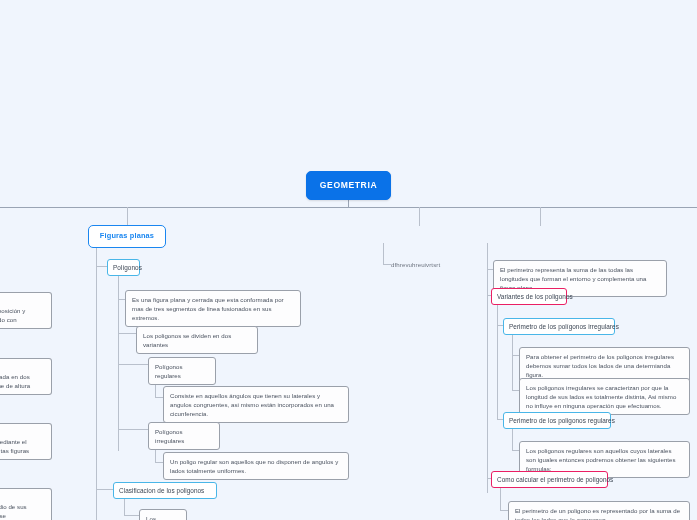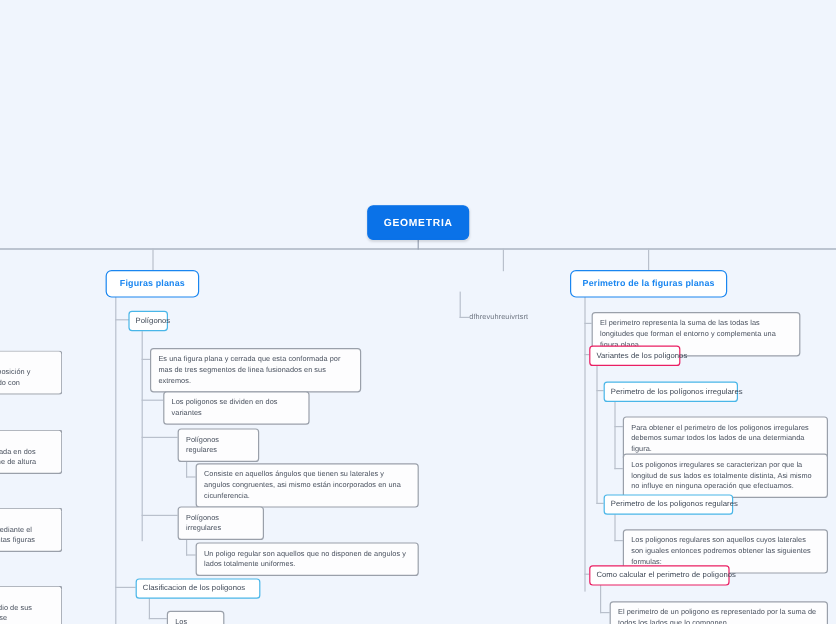--- a/index.html
+++ b/index.html
@@ -200,23 +200,20 @@
 
   <div class="node para" style="left:139px;top:509px;width:48px;">
     <span>Los triangulos</span>
   </div>
 
 
   <div class="plain" style="left:391px;top:261px;">
     <span>dfhrevuhreuivrtsrt</span>
   </div>
 
-  <div class="node lvl1" style="left:475px;top:225px;width:131px;">
-    <span>Perimetro de la figuras planas</span>
-  </div>
 
   <div class="node para" style="left:493px;top:260px;width:174px;">
     <span>El perimetro representa la suma de las todas las longitudes que forman el entorno y complementa una figura plana.</span>
   </div>
 
   <div class="node pink" style="left:491px;top:288px;width:76px;">
     <span>Variantes de los poligonos</span>
   </div>
 
   <div class="node lvl2" style="left:503px;top:318px;width:112px;">

